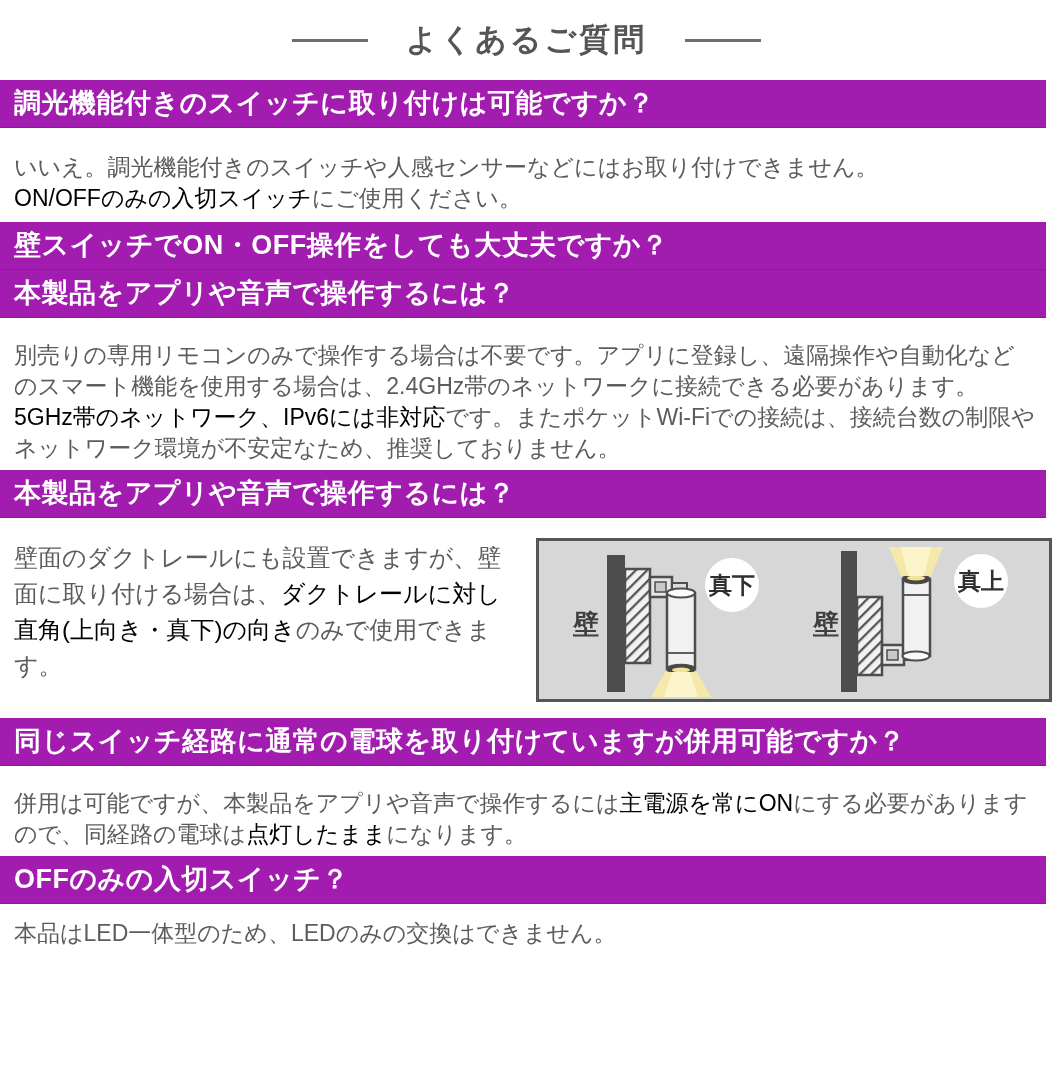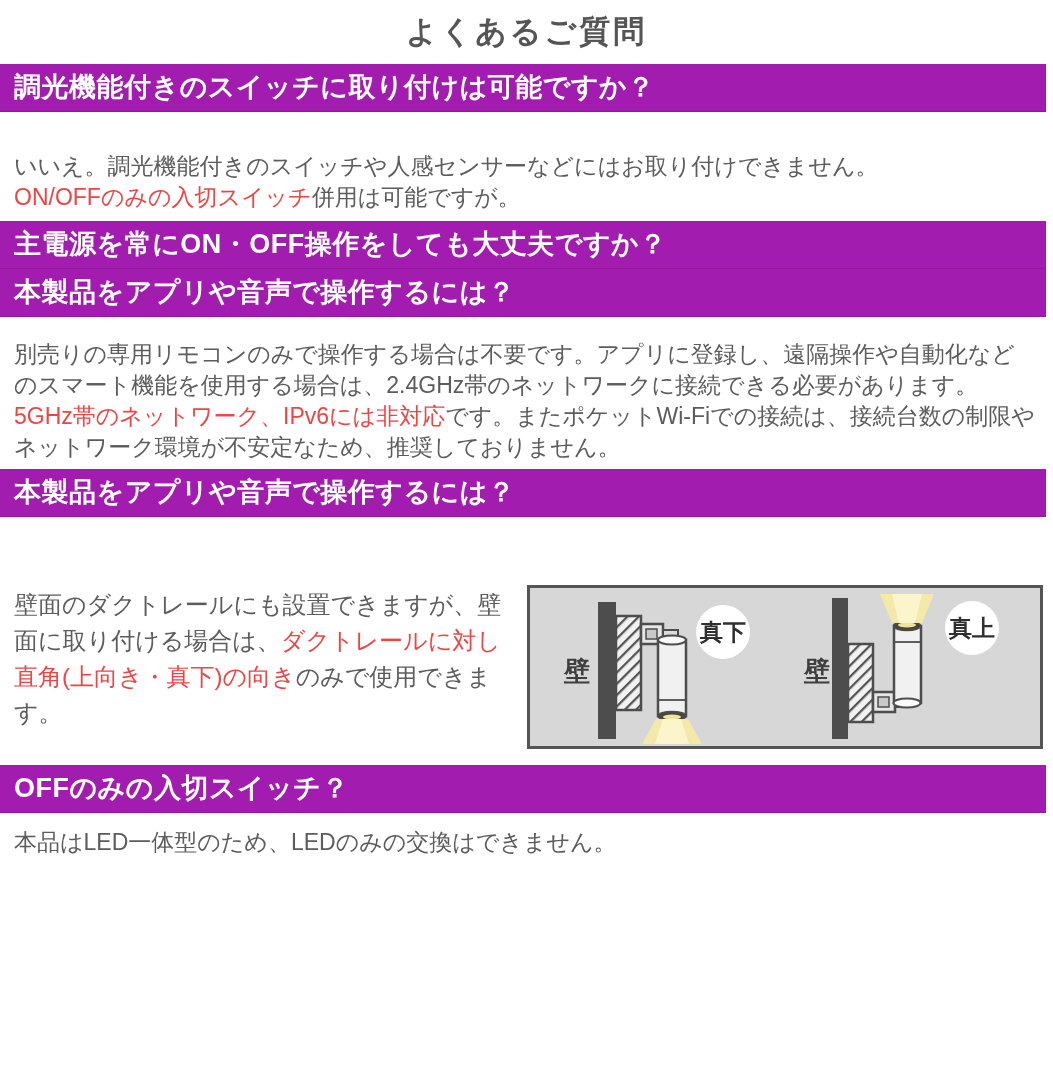--- a/index.html
+++ b/index.html
@@ -7,24 +7,23 @@
   .page {
     position:relative;
     width:1053px; height:1080px;
     background:#ffffff;
     overflow:hidden;
     font-family:"Liberation Sans","DejaVu Sans",sans-serif;
     color:#5c5c5c;
   }
   
   .title-row {
-    height:64px;
+    height:80px;
     display:flex; align-items:center; justify-content:center;
     gap:38px;
-    flex-direction:column;
   }
   .title {
     font-size:31px; font-weight:bold; color:#555;
     letter-spacing:3px;
   }
   .dash { width:76px; height:3px; background:#6e6e6e; }
 
   
   .q-bar {
     width:1046px; height:48px;
@@ -37,28 +36,27 @@
     border-bottom:1px solid rgba(0,0,0,0.12);
   }
 
   
   .answer {
     font-size:23px;
     line-height:31px;
     color:#5c5c5c;
     padding:22px 18px 6px 14px;
   }
-  .answer.first { padding-top:39px; padding-bottom:8px; }
-  .em { color:#ef4444; }
+  .answer.first { padding-top:24px; padding-bottom:8px; }
+  .em { color:#000000; }
 
   
   .answer-row {
     display:flex;
-    padding:20px 10px 16px 14px;
-    margin-top:48px;
+    padding:20px 1px 16px 14px;
   }
   .answer-col {
     width:502px;
     font-size:24px;
     line-height:36px;
     color:#5c5c5c;
     padding-top:2px;
   }
   .diagram-box {
     margin-left:auto;
@@ -78,25 +76,25 @@
 <div class="page">
 
   <div class="title-row">
     <span class="dash"></span>
     <h1 class="title">よくあるご質問</h1>
     <span class="dash"></span>
   </div>
 
   <section>
     <div class="q-bar">調光機能付きのスイッチに取り付けは可能ですか？</div>
-    <div class="answer first"><span>いいえ。調光機能付きのスイッチや人感センサーなどにはお取り付けできません。</span><br><span class="em">ON/OFFのみの入切スイッチ</span><span>併用は可能ですが。</span></div>
+    <div class="answer first"><span>いいえ。調光機能付きのスイッチや人感センサーなどにはお取り付けできません。</span><br><span class="em">ON/OFFのみの入切スイッチ</span><span>にご使用ください。</span></div>
   </section>
 
   <section>
-    <div class="q-bar">主電源を常にON・OFF操作をしても大丈夫ですか？</div>
+    <div class="q-bar">壁スイッチでON・OFF操作をしても大丈夫ですか？</div>
   </section>
 
   <section>
     <div class="q-bar">本製品をアプリや音声で操作するには？</div>
     <div class="answer"><span>別売りの専用リモコンのみで操作する場合は不要です。アプリに登録し、遠隔操作や自動化などのスマート機能を使用する場合は、2.4GHz帯のネットワークに接続できる必要があります。</span><span class="em">5GHz帯のネットワーク、IPv6には非対応</span><span>です。またポケットWi-Fiでの接続は、接続台数の制限やネットワーク環境が不安定なため、推奨しておりません。</span></div>
   </section>
 
   <section>
     <div class="q-bar">本製品をアプリや音声で操作するには？</div>
     <div class="answer-row">
@@ -146,19 +144,23 @@
             <polygon points="362,35 392,35 404,6 350,6" fill="#f5eaa6" opacity="0.95"></polygon>
             <polygon points="369,35 385,35 392,6 362,6" fill="#fcf5cb"></polygon>
             <circle cx="442" cy="40" r="27" fill="#ffffff"></circle>
             <text class="badge-label" x="442" y="48" text-anchor="middle">真上</text>
           </g>
         </svg>
       </div>
     </div>
   </section>
 
+  <section>
+    <div class="q-bar">同じスイッチ経路に通常の電球を取り付けていますが併用可能ですか？</div>
+    <div class="answer"><span>併用は可能ですが、本製品をアプリや音声で操作するには</span><span class="em">主電源を常にON</span><span>にする必要がありますので、同経路の電球は</span><span class="em">点灯したまま</span><span>になります。</span></div>
+  </section>
 
   <section>
     <div class="q-bar">OFFのみの入切スイッチ？</div>
     <div class="answer last"><span>本品はLED一体型のため、LEDのみの交換はできません。</span></div>
   </section>
 
 </div>
 
 </body></html>

